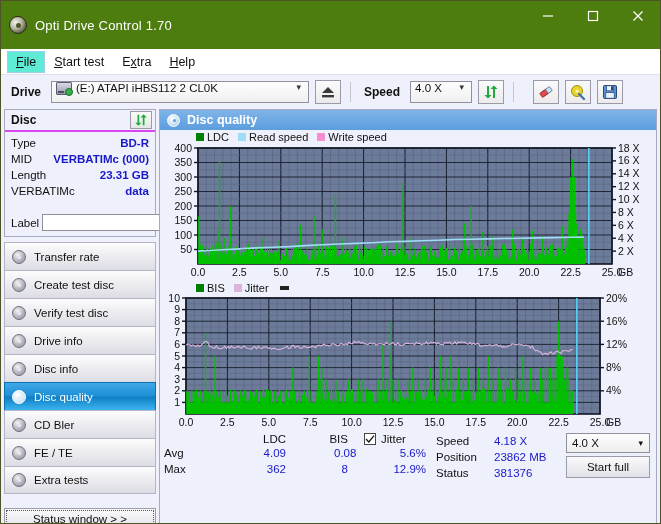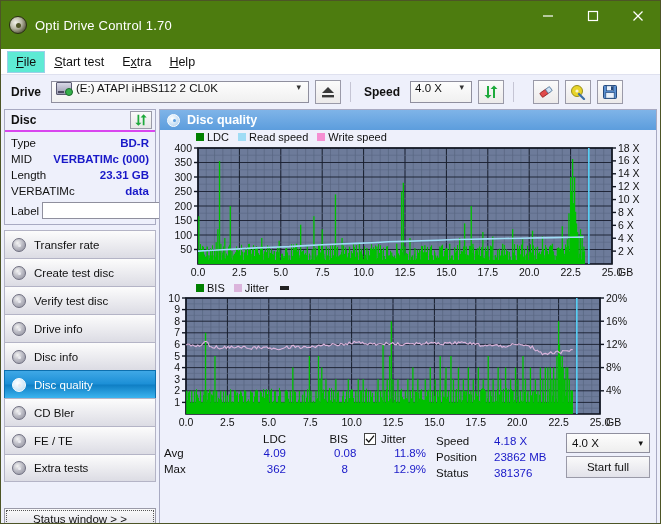--- a/index.html
+++ b/index.html
@@ -194,21 +194,21 @@
   .drow {
     display: flex;
     font-size: 11.5px;
     line-height: 16px;
     color: #111;
   }
   .drow .k { flex: none; }
   .drow .v { margin-left: auto; color: #1919c8; font-weight: bold; }
   #label-row {
     display: flex; align-items: center;
-    margin-top: 2px;
+    margin-top: 14px;
     gap: 3px;
   }
   #label-row .k { font-size: 11.5px; color: #111; }
   #label-input {
     flex: 1;
     height: 17px;
     background: #ffffff;
     border: 1px solid #8f8f9e;
   }
   #label-btn {
@@ -1804,21 +1804,21 @@
 
         <div id="jitter-col">
           <div id="jitter-head">
             <span class="cbox">
               <svg width="10" height="10" viewBox="0 0 10 10">
                   <polyline points="1,5 3.8,8 9,1.6" fill="none" stroke="#111" stroke-width="1.2"></polyline>
                 </svg>
             </span>
             <span>Jitter</span>
           </div>
-          <div class="jval">11.8%</div>
+          <div class="jval">5.6%</div>
           <div class="jval">12.9%</div>
         </div>
 
         <div id="pos-col">
           <div class="p-row">
             <span class="pk">Speed</span>
             <span class="pv">4.18 X</span>
           </div>
           <div class="p-row">
             <span class="pk">Position</span>

